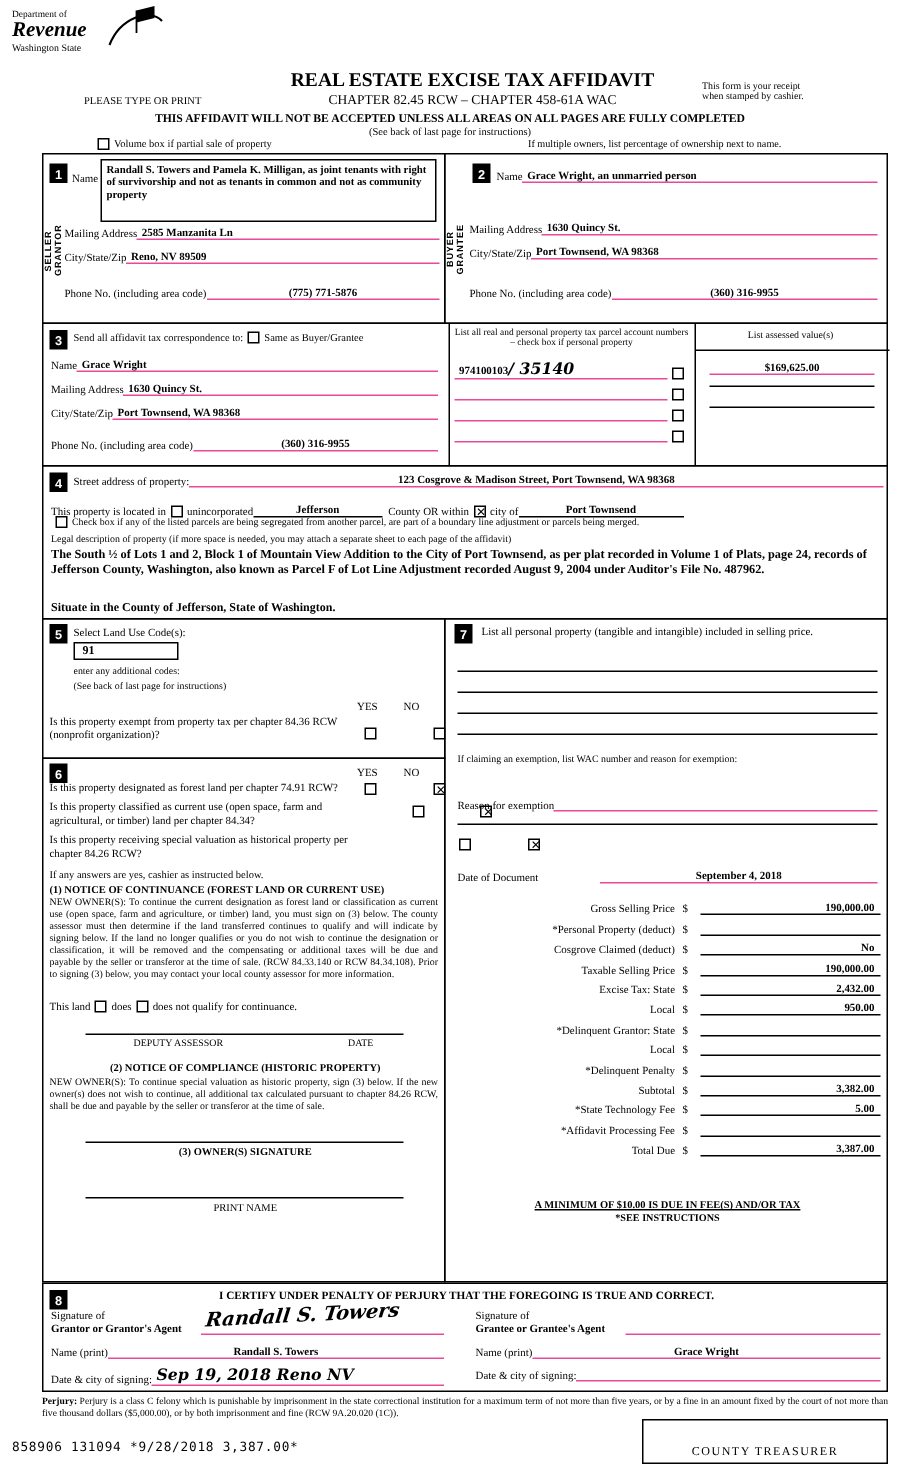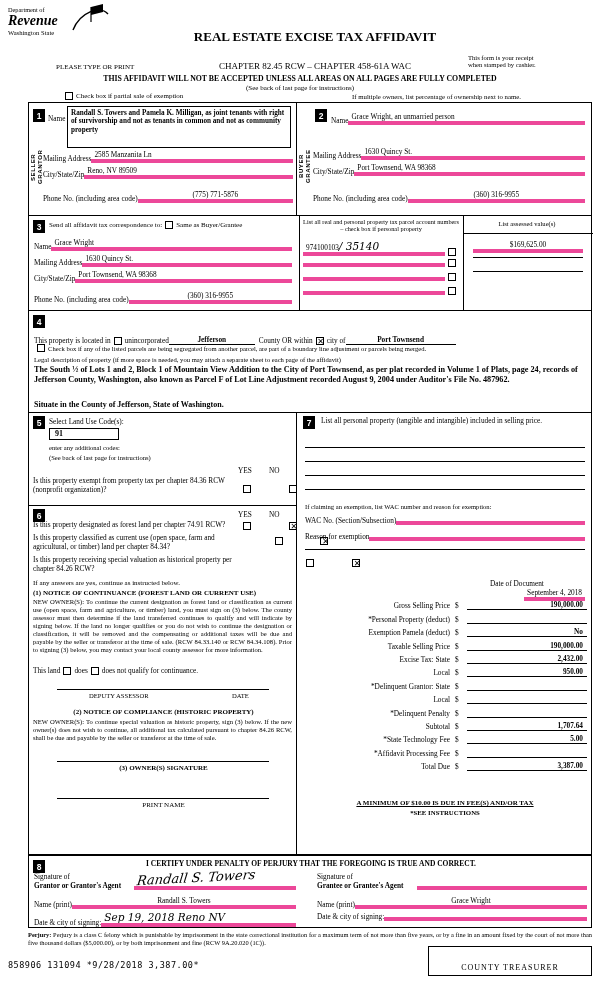--- a/index.html
+++ b/index.html
@@ -8,21 +8,21 @@
         font-family:"Liberation Serif",serif;font-size:7.3px;overflow:hidden;}
   .abs{position:absolute;}
   .box{position:absolute;border:1px solid #000;}
   .b{font-weight:bold;}
   .c{text-align:center;}
   .j{text-align:justify;}
   .small{font-size:6.6px;}
   .tiny{font-size:6.3px;}
   .row{position:absolute;display:flex;align-items:flex-end;}
   .lbl{white-space:nowrap;}
-  .fill{flex:1;border-bottom:4px solid #ec4899;padding:0 3px;font-weight:normal;white-space:nowrap;min-height:10px;}
+  .fill{flex:1;border-bottom:1px solid #ec4899;padding:0 3px;font-weight:bold;white-space:nowrap;min-height:10px;}
   .line{position:absolute;border-bottom:1px solid #000;}
   .ul{border-bottom:1px solid #000;font-weight:bold;text-align:center;}
   .cb{display:inline-block;width:8px;height:8px;border:1px solid #000;background:#fff;position:relative;flex:none;margin:0 3px;}
   .cb.checked::before{content:"\2715";position:absolute;left:-1px;top:-1.5px;width:10px;text-align:center;
         font-size:8px;font-weight:bold;font-family:"DejaVu Sans",sans-serif;}
   .badge{position:absolute;width:12px;height:13px;background:#000;color:#fff;display:flex;align-items:center;
         justify-content:center;font:bold 8.5px "Liberation Sans",sans-serif;}
   .vtext{position:absolute;writing-mode:vertical-rl;transform:rotate(180deg);text-align:center;font-weight:bold;
         font-size:6px;letter-spacing:.6px;line-height:6.5px;font-family:"Liberation Sans",sans-serif;}
   .hand{font-family:"DejaVu Serif",serif;font-style:italic;}
@@ -44,33 +44,33 @@
     <div class="small">Washington State</div>
     <span class="abs" style="left:62px;top:-3px;">
       <svg width="40" height="34" viewBox="0 0 40 34">
         <path d="M3 27 C10 9, 30 2, 38 11" stroke="#000" stroke-width="1.4" fill="none"></path>
         <line x1="21" y1="4" x2="21" y2="19" stroke="#000" stroke-width="1.2"></line>
         <path d="M21 4 L33 1 L33 9 L21 12 Z" fill="#000"></path>
       </svg>
     </span>
   </div>
 
-  <div class="abs b c" style="left:100px;top:29px;width:430px;font-size:13px;">REAL ESTATE EXCISE TAX AFFIDAVIT</div>
+  <div class="abs b c" style="left:100px;top:45px;width:430px;font-size:13px;">REAL ESTATE EXCISE TAX AFFIDAVIT</div>
   <div class="abs c" style="left:100px;top:61px;width:430px;font-size:9px;">CHAPTER 82.45 RCW – CHAPTER 458-61A WAC</div>
   <div class="abs" style="left:36px;top:63px;font-size:7px;margin-left:20px;">PLEASE TYPE OR PRINT</div>
   <div class="abs small" style="left:468px;top:54px;width:126px;">
     <div>This form is your receipt</div>
     <div>when stamped by cashier.</div>
   </div>
   <div class="abs b c" style="left:20px;top:74px;width:560px;font-size:7.8px;">THIS AFFIDAVIT WILL NOT BE ACCEPTED UNLESS ALL AREAS ON ALL PAGES ARE FULLY COMPLETED</div>
   <div class="abs c" style="left:20px;top:84px;width:560px;font-size:7px;">(See back of last page for instructions)</div>
 
   <div class="row" style="left:62px;top:92px;width:220px;align-items:center;">
     <span class="cb"></span>
-    <span class="lbl" style="font-size:7px;">Check box if partial sale of exemption</span>
+    <span class="lbl" style="font-size:7px;">Volume box if partial sale of property</span>
   </div>
   <div class="abs" style="left:352px;top:93px;font-size:6.8px;">If multiple owners, list percentage of ownership next to name.</div>
 
   <div class="box" style="left:28px;top:102px;width:269px;height:114px;">
     <div class="vtext" style="left:1px;top:18px;height:92px;width:13px;">
       <span style="display:block;">SELLER</span>
       <span style="display:block;">GRANTOR</span>
     </div>
     <div class="badge" style="left:4px;top:6px;">1</div>
     <div class="abs" style="left:19px;top:11px;">Name</div>
@@ -161,20 +161,24 @@
     <div class="line" style="left:435px;top:17px;width:129px;"></div>
     <div class="row" style="left:444px;top:24px;width:110px;">
       <span class="fill c">$169,625.00</span>
     </div>
     <div class="line" style="left:444px;top:41px;width:110px;"></div>
     <div class="line" style="left:444px;top:55px;width:110px;"></div>
   </div>
 
   <div class="box" style="left:28px;top:310px;width:564px;height:103px;">
     <div class="badge" style="left:4px;top:4px;">4</div>
+    <div class="row" style="left:20px;top:4px;width:540px;">
+      <span class="lbl">Street address of property:</span>
+      <span class="fill c">123 Cosgrove &amp; Madison Street, Port Townsend, WA  98368</span>
+    </div>
     <div class="row" style="left:5px;top:24px;width:554px;align-items:flex-end;">
       <span class="lbl">This property is located in</span>
       <span class="cb"></span>
       <span class="lbl">unincorporated</span>
       <span class="ul" style="width:86px;">Jefferson</span>
       <span class="lbl" style="padding-left:4px;">County OR within</span>
       <span class="cb checked"></span>
       <span class="lbl">city of</span>
       <span class="ul" style="width:110px;">Port Townsend</span>
     </div>
@@ -210,21 +214,21 @@
     <span class="cb abs checked" style="left:241px;top:16px;"></span>
 
     <div class="abs" style="left:4px;top:28px;width:200px;line-height:8.6px;">Is this property classified as current use (open space, farm and agricultural, or timber) land per chapter 84.34?</div>
     <span class="cb abs" style="left:211px;top:31px;"></span>
     <span class="cb abs checked" style="left:241px;top:31px;"></span>
 
     <div class="abs" style="left:4px;top:50px;width:200px;line-height:8.6px;">Is this property receiving special valuation as historical property per chapter 84.26 RCW?</div>
     <span class="cb abs" style="left:211px;top:53px;"></span>
     <span class="cb abs checked" style="left:241px;top:53px;"></span>
 
-    <div class="abs" style="left:4px;top:73px;font-size:7px;">If any answers are yes, continue as instructed below.</div>
+    <div class="abs" style="left:4px;top:73px;font-size:7px;">If any answers are yes, cashier as instructed below.</div>
     <div class="abs b" style="left:4px;top:83px;font-size:7px;">(1) NOTICE OF CONTINUANCE (FOREST LAND OR CURRENT USE)</div>
     <div class="abs j small" style="left:4px;top:92px;width:259px;line-height:8px;">NEW OWNER(S): To continue the current designation as forest land or classification as current use (open space, farm and agriculture, or timber) land, you must sign on (3) below. The county assessor must then determine if the land transferred continues to qualify and will indicate by signing below. If the land no longer qualifies or you do not wish to continue the designation or classification, it will be removed and the compensating or additional taxes will be due and payable by the seller or transferor at the time of sale. (RCW 84.33.140 or RCW 84.34.108). Prior to signing (3) below, you may contact your local county assessor for more information.</div>
 
     <div class="row" style="left:4px;top:160px;width:259px;align-items:center;">
       <span class="lbl">This land</span>
       <span class="cb"></span>
       <span class="lbl">does</span>
       <span class="cb"></span>
       <span class="lbl">does not qualify for continuance.</span>
     </div>
@@ -244,48 +248,44 @@
 
   <div class="box" style="left:296px;top:412px;width:296px;height:443px;">
     <div class="badge" style="left:6px;top:3px;">7</div>
     <div class="abs" style="left:24px;top:4px;width:262px;line-height:8.8px;">List all personal property (tangible and intangible) included in selling price.</div>
     <div class="line" style="left:8px;top:34px;width:280px;"></div>
     <div class="line" style="left:8px;top:48px;width:280px;"></div>
     <div class="line" style="left:8px;top:62px;width:280px;"></div>
     <div class="line" style="left:8px;top:76px;width:280px;"></div>
 
     <div class="abs small" style="left:8px;top:90px;">If claiming an exemption, list WAC number and reason for exemption:</div>
-    <div class="row" style="left:8px;top:102px;width:280px;">
-      <span class="lbl">WAC No. (Section/Subsection)</span>
-      <span class="fill"></span>
-    </div>
     <div class="row" style="left:8px;top:118px;width:280px;">
       <span class="lbl">Reason for exemption</span>
       <span class="fill"></span>
     </div>
     <div class="line" style="left:8px;top:136px;width:280px;"></div>
 
-    <div class="row" style="left:8px;top:166px;width:280px;flex-direction:column;">
+    <div class="row" style="left:8px;top:166px;width:280px;">
       <span class="lbl" style="width:95px;">Date of Document</span>
       <span class="fill c">September 4, 2018</span>
     </div>
 
     <div class="abs" style="left:8px;top:184px;width:282px;">
       <div class="feerow">
           <span class="fee-lbl">Gross Selling Price</span>
           <span class="fee-cur">$</span>
           <span class="fee-val">190,000.00</span>
         </div>
       <div class="feerow">
           <span class="fee-lbl">*Personal Property (deduct)</span>
           <span class="fee-cur">$</span>
           <span class="fee-val"></span>
         </div>
       <div class="feerow">
-          <span class="fee-lbl">Exemption Pamela (deduct)</span>
+          <span class="fee-lbl">Cosgrove Claimed (deduct)</span>
           <span class="fee-cur">$</span>
           <span class="fee-val">No</span>
         </div>
       <div class="feerow">
           <span class="fee-lbl">Taxable Selling Price</span>
           <span class="fee-cur">$</span>
           <span class="fee-val">190,000.00</span>
         </div>
       <div class="feerow">
           <span class="fee-lbl">Excise Tax: State</span>
@@ -308,21 +308,21 @@
           <span class="fee-val"></span>
         </div>
       <div class="feerow">
           <span class="fee-lbl">*Delinquent Penalty</span>
           <span class="fee-cur">$</span>
           <span class="fee-val"></span>
         </div>
       <div class="feerow">
           <span class="fee-lbl">Subtotal</span>
           <span class="fee-cur">$</span>
-          <span class="fee-val">1,707.64</span>
+          <span class="fee-val">3,382.00</span>
         </div>
       <div class="feerow">
           <span class="fee-lbl">*State Technology Fee</span>
           <span class="fee-cur">$</span>
           <span class="fee-val">5.00</span>
         </div>
       <div class="feerow">
           <span class="fee-lbl">*Affidavit Processing Fee</span>
           <span class="fee-cur">$</span>
           <span class="fee-val"></span>

